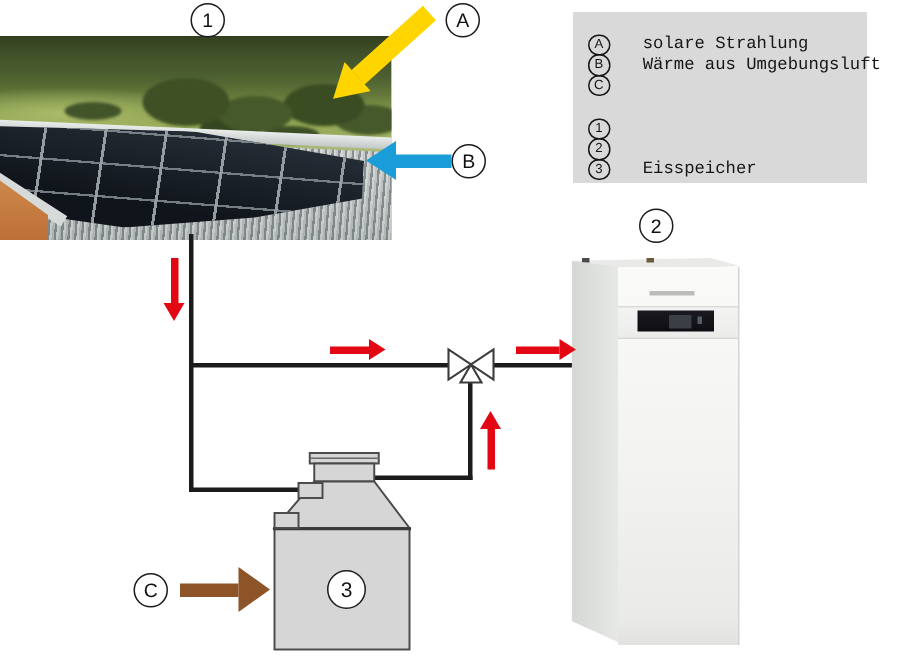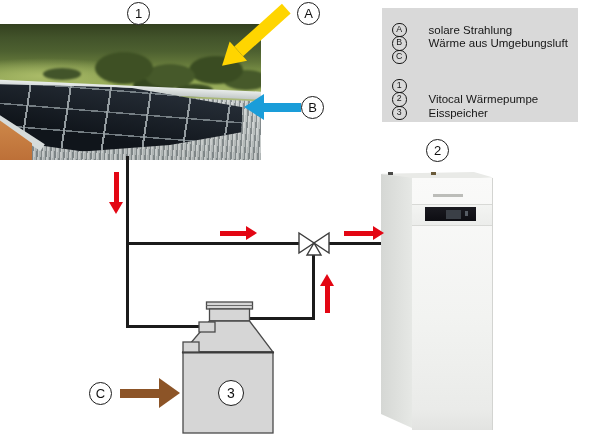--- a/index.html
+++ b/index.html
@@ -79,21 +79,21 @@
   .pump-screen-dot{position:absolute;left:40px;top:4px;width:3px;height:5px;background:#565c64;}
   .pump-logo{position:absolute;left:21px;top:16px;width:30px;height:3px;background:#bcbdb9;}
 
   
   .legend{position:absolute;left:382px;top:8px;width:196px;height:114px;background:#d9d9d9;
     font-size:11.5px;}
   .lg{position:absolute;left:10px;right:4px;}
   .lrow{display:flex;align-items:center;height:13.6px;}
   .lsym{width:12.5px;height:12.5px;border:1px solid #161616;border-radius:50%;font-size:8.8px;
     line-height:11.5px;text-align:center;margin-right:22px;flex:none;background:transparent;}
-  .ltext{white-space:nowrap;}
+  .ltext{white-space:nowrap;font-family:Liberation Mono, monospace;}
 
   
   .abs{position:absolute;}
 </style>
 </head>
 <body>
 
 <div class="stage">
 
   <div class="photo">
@@ -197,21 +197,20 @@
       <div class="lrow">
         <span class="lsym">C</span>
       </div>
     </div>
     <div class="lg" style="top:71px;">
       <div class="lrow">
         <span class="lsym">1</span>
       </div>
       <div class="lrow">
         <span class="lsym">2</span>
-        <span class="ltext">Vitocal Wärmepumpe</span>
       </div>
       <div class="lrow">
         <span class="lsym">3</span>
         <span class="ltext">Eisspeicher</span>
       </div>
     </div>
   </div>
 
 </div>
 

